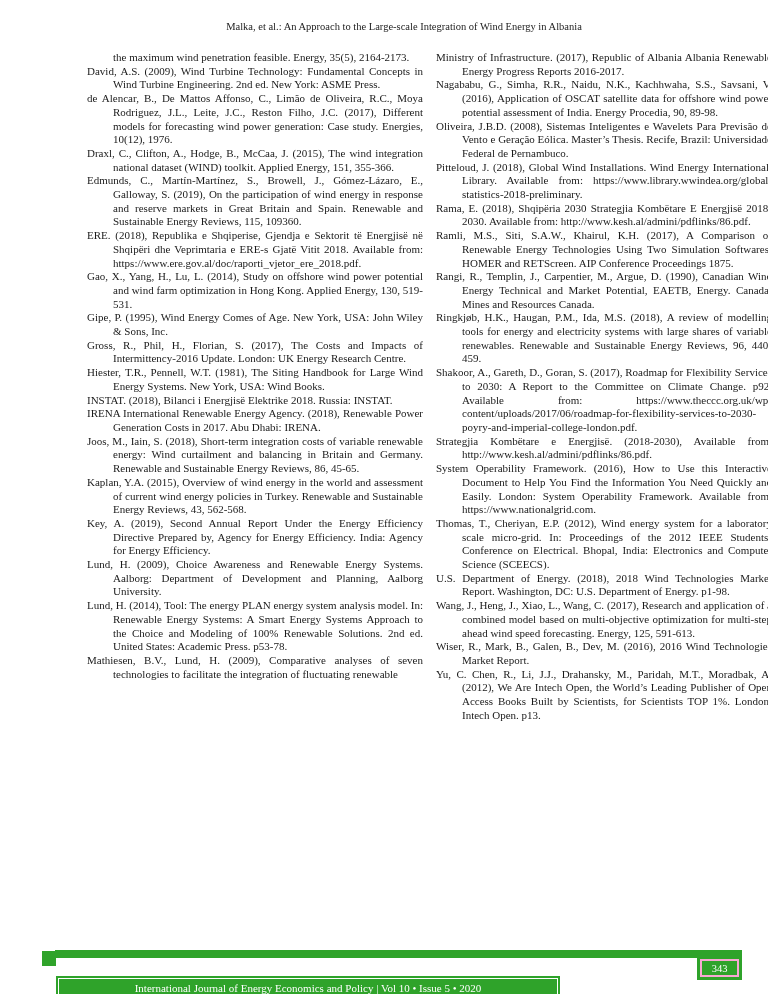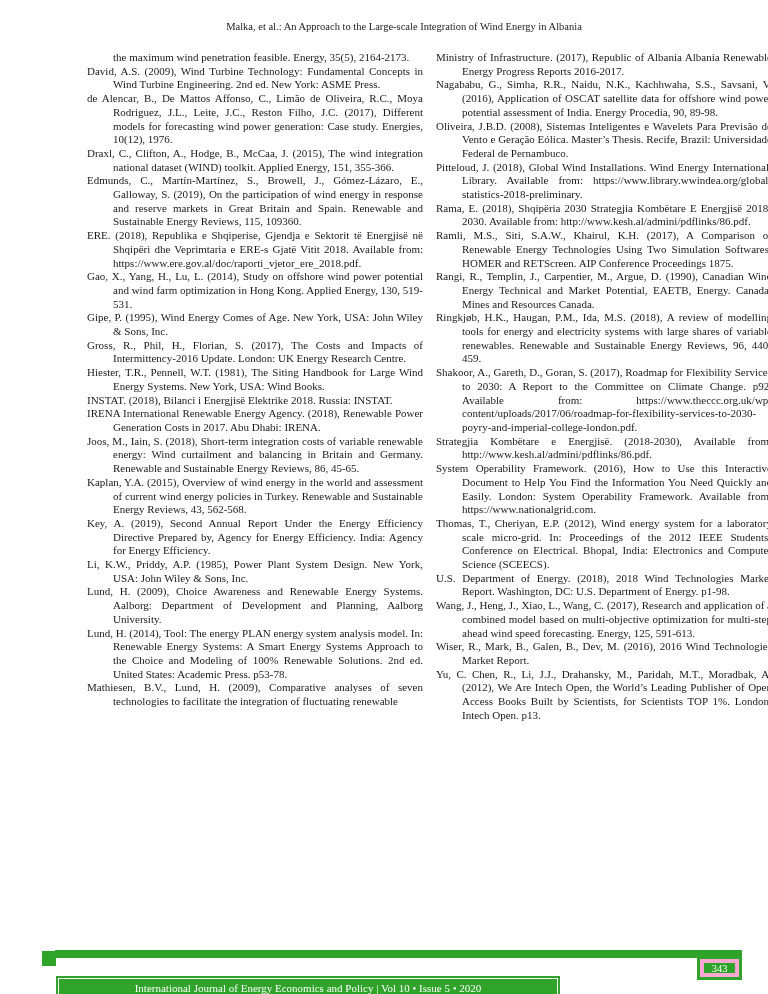--- a/index.html
+++ b/index.html
@@ -72,21 +72,21 @@
   }
   .footer-page {
     position: absolute;
     left: 697px; top: 956px;
     width: 45px; height: 24px;
     background: var(--accent, #2fa32a);
     box-sizing: border-box;
     padding: 3px;
   }
   .footer-page-inner {
-    border: 4px solid #f9a8d4;
+    border: 2px solid #f9a8d4;
     height: 100%;
     box-sizing: border-box;
     display: flex;
     align-items: center;
     justify-content: center;
     color: #ffffff;
     font-size: 10.5px;
   }
 </style>
 </head>
@@ -104,21 +104,20 @@
       <p class="ref">ERE. (2018), Republika e Shqiperise, Gjendja e Sektorit të Energjisë në Shqipëri dhe Veprimtaria e ERE-s Gjatë Vitit 2018. Available from: https://www.ere.gov.al/doc/raporti_vjetor_ere_2018.pdf.</p>
       <p class="ref">Gao, X., Yang, H., Lu, L. (2014), Study on offshore wind power potential and wind farm optimization in Hong Kong. Applied Energy, 130, 519-531.</p>
       <p class="ref">Gipe, P. (1995), Wind Energy Comes of Age. New York, USA: John Wiley &amp; Sons, Inc.</p>
       <p class="ref">Gross, R., Phil, H., Florian, S. (2017), The Costs and Impacts of Intermittency-2016 Update. London: UK Energy Research Centre.</p>
       <p class="ref">Hiester, T.R., Pennell, W.T. (1981), The Siting Handbook for Large Wind Energy Systems. New York, USA: Wind Books.</p>
       <p class="ref">INSTAT. (2018), Bilanci i Energjisë Elektrike 2018. Russia: INSTAT.</p>
       <p class="ref">IRENA International Renewable Energy Agency. (2018), Renewable Power Generation Costs in 2017. Abu Dhabi: IRENA.</p>
       <p class="ref">Joos, M., Iain, S. (2018), Short-term integration costs of variable renewable energy: Wind curtailment and balancing in Britain and Germany. Renewable and Sustainable Energy Reviews, 86, 45-65.</p>
       <p class="ref">Kaplan, Y.A. (2015), Overview of wind energy in the world and assessment of current wind energy policies in Turkey. Renewable and Sustainable Energy Reviews, 43, 562-568.</p>
       <p class="ref">Key, A. (2019), Second Annual Report Under the Energy Efficiency Directive Prepared by, Agency for Energy Efficiency. India: Agency for Energy Efficiency.</p>
-      <p class="ref">Li, K.W., Priddy, A.P. (1985), Power Plant System Design. New York, USA: John Wiley &amp; Sons, Inc.</p>
       <p class="ref">Lund, H. (2009), Choice Awareness and Renewable Energy Systems. Aalborg: Department of Development and Planning, Aalborg University.</p>
       <p class="ref">Lund, H. (2014), Tool: The energy PLAN energy system analysis model. In: Renewable Energy Systems: A Smart Energy Systems Approach to the Choice and Modeling of 100% Renewable Solutions. 2nd ed. United States: Academic Press. p53-78.</p>
       <p class="ref">Mathiesen, B.V., Lund, H. (2009), Comparative analyses of seven technologies to facilitate the integration of fluctuating renewable</p>
     </div>
   <div class="col">
       <p class="ref">Ministry of Infrastructure. (2017), Republic of Albania Albania Renewable Energy Progress Reports 2016-2017.</p>
       <p class="ref">Nagababu, G., Simha, R.R., Naidu, N.K., Kachhwaha, S.S., Savsani, V. (2016), Application of OSCAT satellite data for offshore wind power potential assessment of India. Energy Procedia, 90, 89-98.</p>
       <p class="ref">Oliveira, J.B.D. (2008), Sistemas Inteligentes e Wavelets Para Previsão de Vento e Geração Eólica. Master’s Thesis. Recife, Brazil: Universidade Federal de Pernambuco.</p>
       <p class="ref">Pitteloud, J. (2018), Global Wind Installations. Wind Energy International: Library. Available from: https://www.library.wwindea.org/global-statistics-2018-preliminary.</p>
       <p class="ref">Rama, E. (2018), Shqipëria 2030 Strategjia Kombëtare E Energjisë 2018-2030. Available from: http://www.kesh.al/admini/pdflinks/86.pdf.</p>

